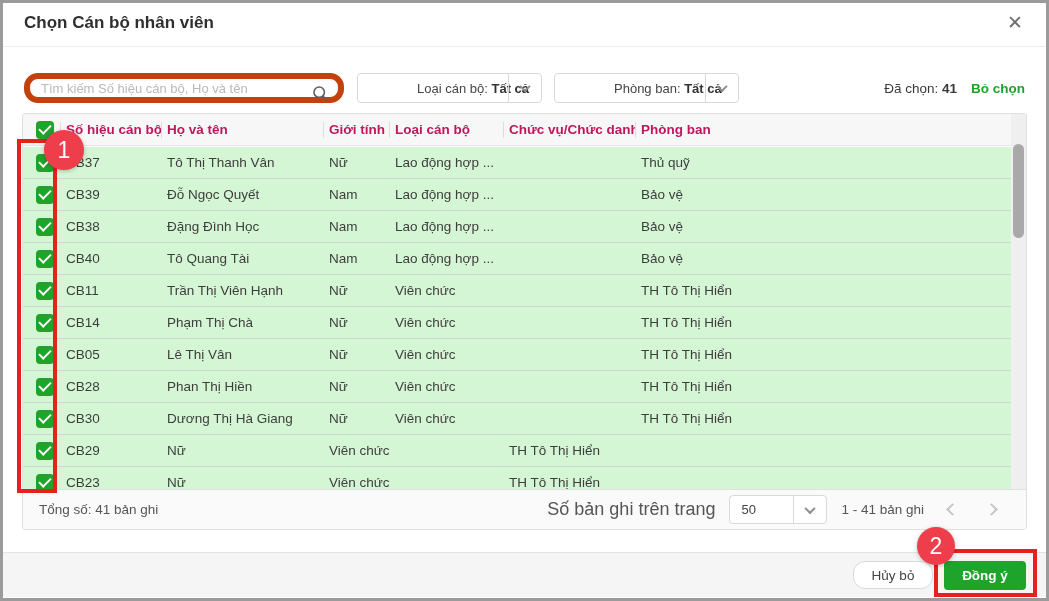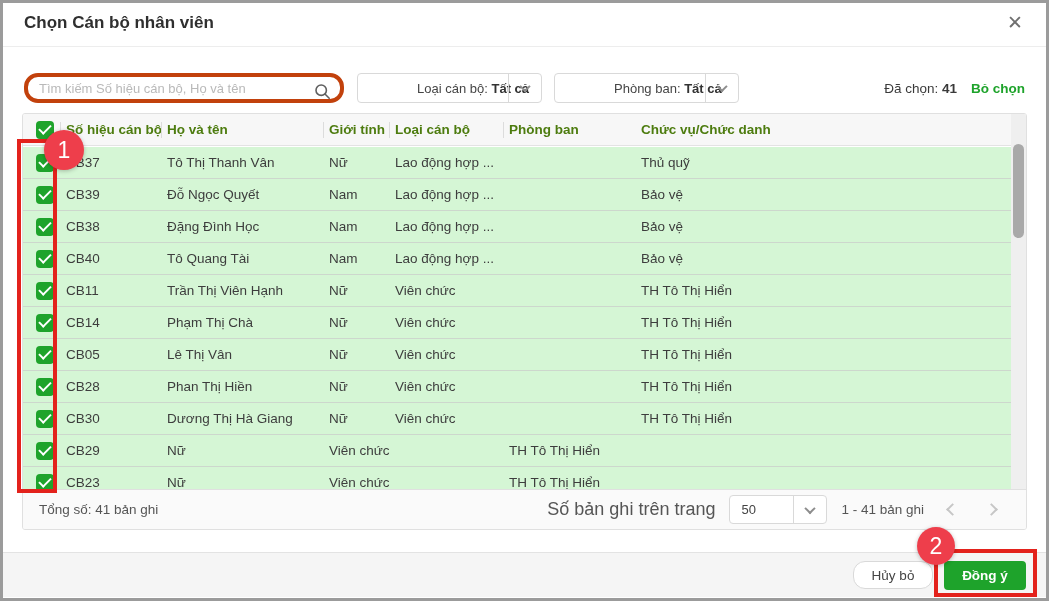--- a/index.html
+++ b/index.html
@@ -9,21 +9,21 @@
   .frame { position:relative; width:1049px; height:601px; background:#fff; overflow:hidden; }
   .outer-border { position:absolute; inset:0; border:3px solid #9b9b9b; pointer-events:none; z-index:60; }
 
   
   .dlg-header { position:absolute; left:0; top:0; right:0; height:47px; border-bottom:1px solid #ededed; background:#fff; }
   .dlg-title { position:absolute; left:24px; top:13px; font-size:17px; font-weight:bold; color:#2f2f2f; }
   .dlg-close { position:absolute; right:26px; top:12px; font-size:19px; color:#6f6f6f; cursor:pointer; line-height:22px; }
 
   
   .filter-bar { position:absolute; left:24px; right:24px; top:73px; height:30px; display:flex; align-items:center; }
-  .search-box { position:relative; width:320px; height:30px; border:4px solid #c2410c; border-radius:14px; background:#fff; }
+  .search-box { position:relative; width:320px; height:30px; border:6px solid #c2410c; border-radius:14px; background:#fff; }
   .search-box input { width:100%; height:100%; border:none; outline:none; background:transparent; padding:0 34px 0 11px; font-size:13px; color:#444; font-family:inherit; }
   .search-box input::placeholder { color:#b9b9b9; }
   .search-ic { position:absolute; right:9px; top:6px; }
 
   .dropdown { position:relative; height:30px; border:1px solid #d9d9d9; border-radius:4px; background:#fff; display:flex; align-items:center; cursor:pointer;padding-left:48px; }
   .dd-type { width:185px; margin-left:13px; }
   .dd-dept { width:185px; margin-left:12px; }
   .dd-text { padding-left:11px; font-size:13px; color:#454545; white-space:nowrap; }
   .dd-text b { font-weight:bold; color:#333; }
   .dd-caret-zone { position:absolute; right:0; top:0; width:33px; height:100%; border-left:1px solid #d9d9d9; display:flex; align-items:center; justify-content:center; }
@@ -32,21 +32,21 @@
   .fb-spacer { flex:1; }
   .sel-info { font-size:13.5px; color:#3a3a3a; white-space:nowrap; }
   .sel-info b { font-weight:bold; }
   .deselect { margin-left:14px; font-size:13.5px; font-weight:bold; color:#1ea32b; cursor:pointer; white-space:nowrap; }
 
   
   .table-wrap { position:absolute; left:22px; top:113px; width:1005px; height:417px; border:1px solid #e0e0e0; border-radius:3px; background:#fff; overflow:hidden; }
   .grid-cols { display:grid; grid-template-columns:38px 101px 162px 66px 114px 132px 1fr; }
   .thead { position:absolute; left:0; top:0; right:0; height:32px; background:#f7f7f7; border-bottom:1px solid #e3e3e3; }
   .thead .grid-cols { width:990px; height:100%; }
-  .th { position:relative; font-size:13.5px; font-weight:bold; color:#4d7c0f; line-height:31px; padding-left:5px; white-space:nowrap; overflow:hidden; }
+  .th { position:relative; font-size:13.5px; font-weight:bold; color:#be185d; line-height:31px; padding-left:5px; white-space:nowrap; overflow:hidden; }
   .th.sep::after { content:""; position:absolute; right:0; top:8px; height:16px; width:1px; background:#dcdcdc; }
   .th-check { display:flex; align-items:center; justify-content:center; }
   .th-check::after { content:""; position:absolute; right:0; top:8px; height:16px; width:1px; background:#dcdcdc; }
 
   .tbody { position:absolute; left:0; top:33px; width:990px; height:345px; overflow:hidden; }
   .trow { height:32px; background:#d5f6d5; border-bottom:1px solid #cdd7cd; cursor:pointer; }
   .td { font-size:13.5px; color:#3d3d3d; line-height:31px; padding-left:5px; white-space:nowrap; overflow:hidden; }
   .td-check { display:flex; align-items:center; justify-content:center; }
 
   .cbx { width:18px; height:18px; border-radius:4px; background:#1ea32b; display:flex; align-items:center; justify-content:center; cursor:pointer; }
@@ -131,22 +131,22 @@
   <div class="table-wrap">
     <div class="thead">
       <div class="grid-cols">
         <div class="th th-check">
           <span class="cbx"></span>
         </div>
         <div class="th sep">Số hiệu cán bộ</div>
         <div class="th sep">Họ và tên</div>
         <div class="th sep">Giới tính</div>
         <div class="th sep">Loại cán bộ</div>
+        <div class="th sep">Chức vụ/Chức danh</div>
         <div class="th">Phòng ban</div>
-        <div class="th sep">Chức vụ/Chức danh</div>
       </div>
     </div>
 
     <div class="tbody">
         <div class="trow grid-cols">
     <div class="td td-check">
       <span class="cbx"></span>
     </div>
     <div class="td">CB37</div>
     <div class="td">Tô Thị Thanh Vân</div>

